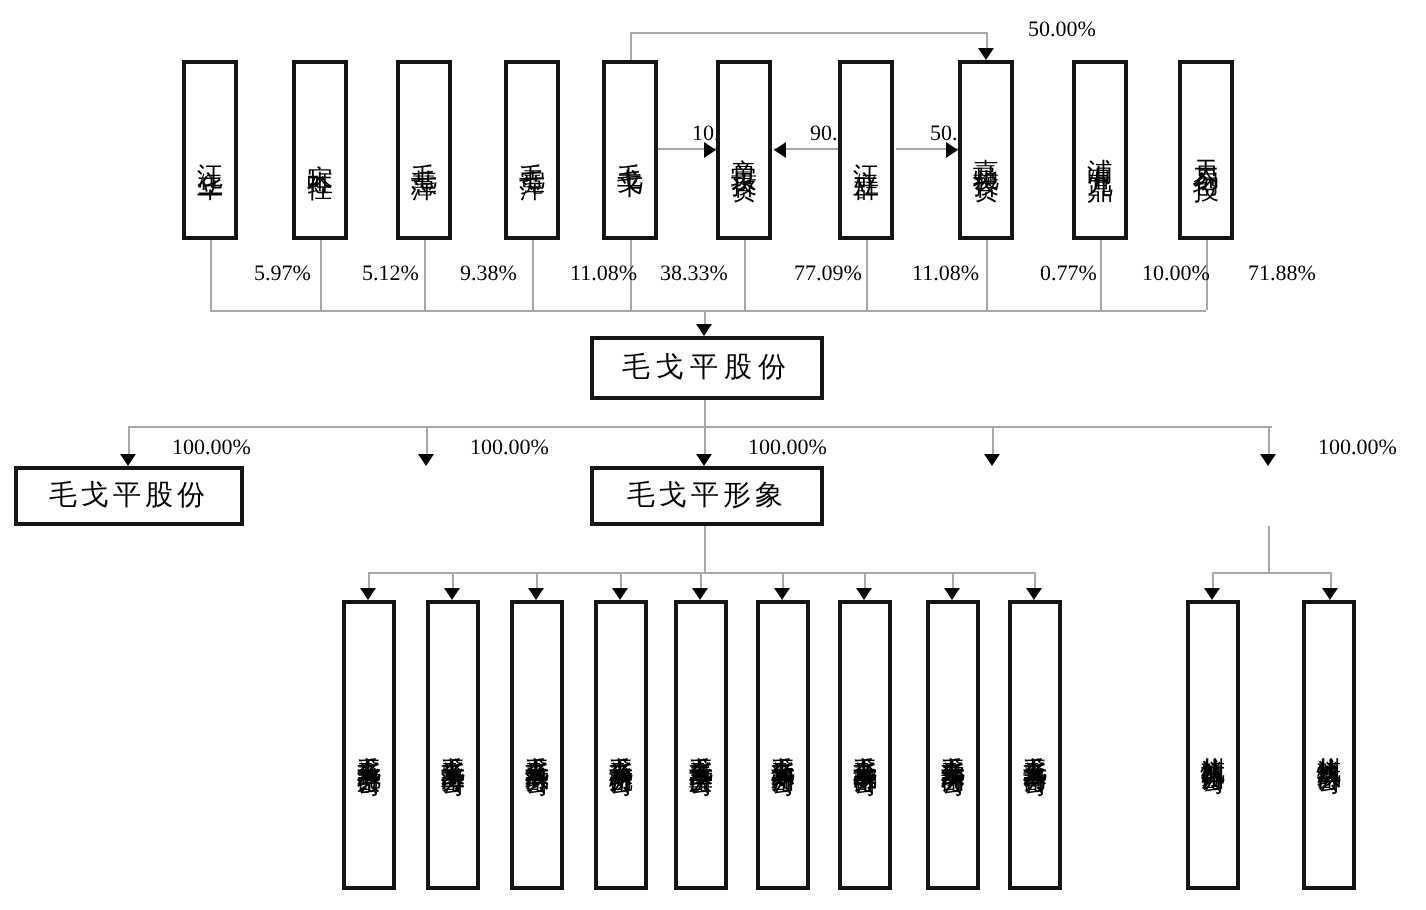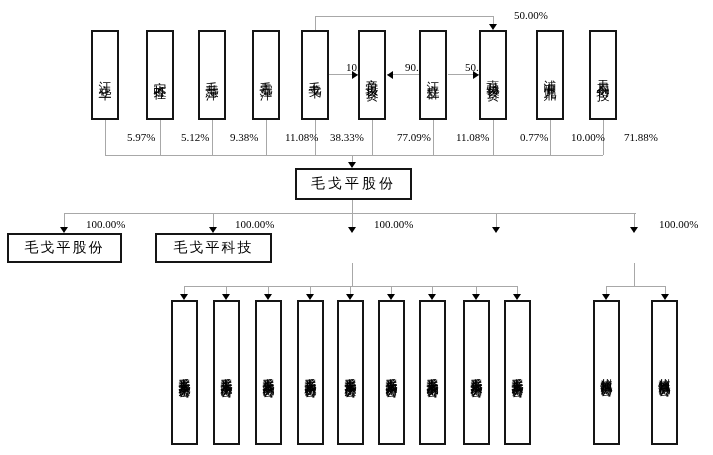--- a/index.html
+++ b/index.html
@@ -141,22 +141,22 @@
   <div class="arr-d" style="left:492px;top:227px"></div>
   <div class="arr-d" style="left:630px;top:227px"></div>
   <div class="pct" style="left:70px;top:218px">100.00%</div>
   <div class="pct" style="left:219px;top:218px">100.00%</div>
   <div class="pct" style="left:358px;top:218px">100.00%</div>
   <div class="pct" style="left:643px;top:218px">100.00%</div>
 
   <div class="box sub-box" style="left:7px;width:115px">
       <span>毛戈平股份</span>
     </div>
-  <div class="box sub-box" style="left:155px;width:117px">
-      <span>毛戈平科技</span>
+  <div class="box sub-box" style="left:295px;width:117px">
+      <span>毛戈平形象</span>
     </div>
 
   <div class="line v" style="left:352px;top:263px;height:23px"></div>
   <div class="line h" style="left:184px;top:286px;width:333px"></div>
   <div class="line v" style="left:184px;top:286px;height:9px"></div>
   <div class="line v" style="left:226px;top:286px;height:9px"></div>
   <div class="line v" style="left:268px;top:286px;height:9px"></div>
   <div class="line v" style="left:310px;top:286px;height:9px"></div>
   <div class="line v" style="left:350px;top:286px;height:9px"></div>
   <div class="line v" style="left:391px;top:286px;height:9px"></div>

